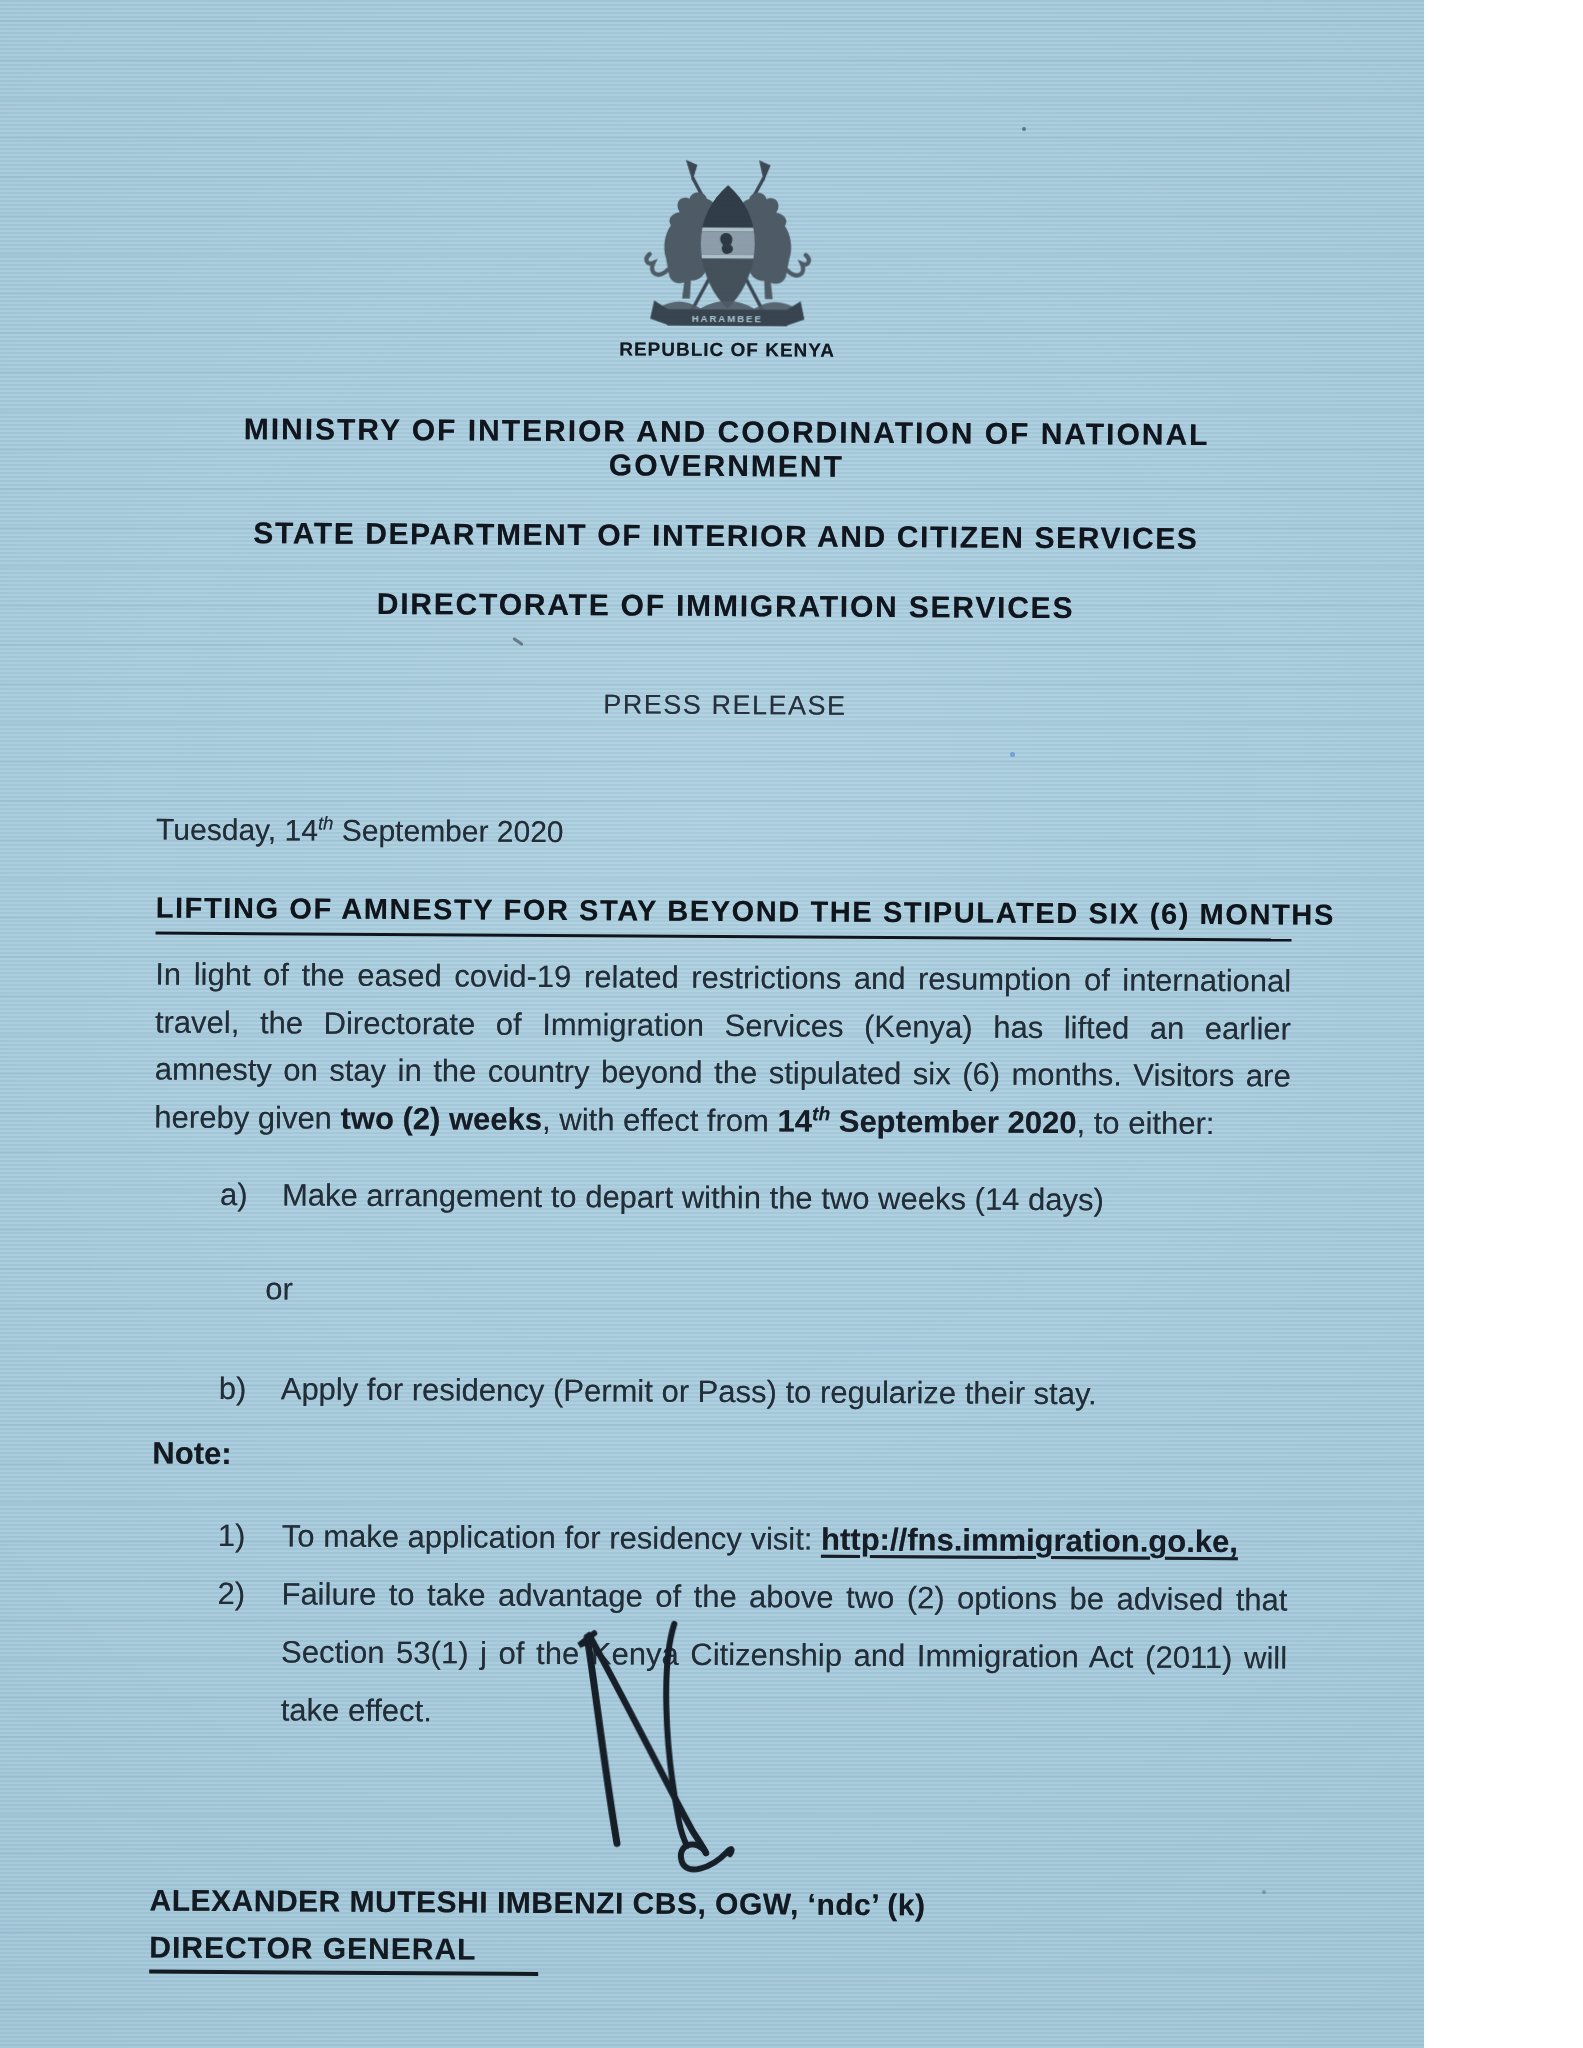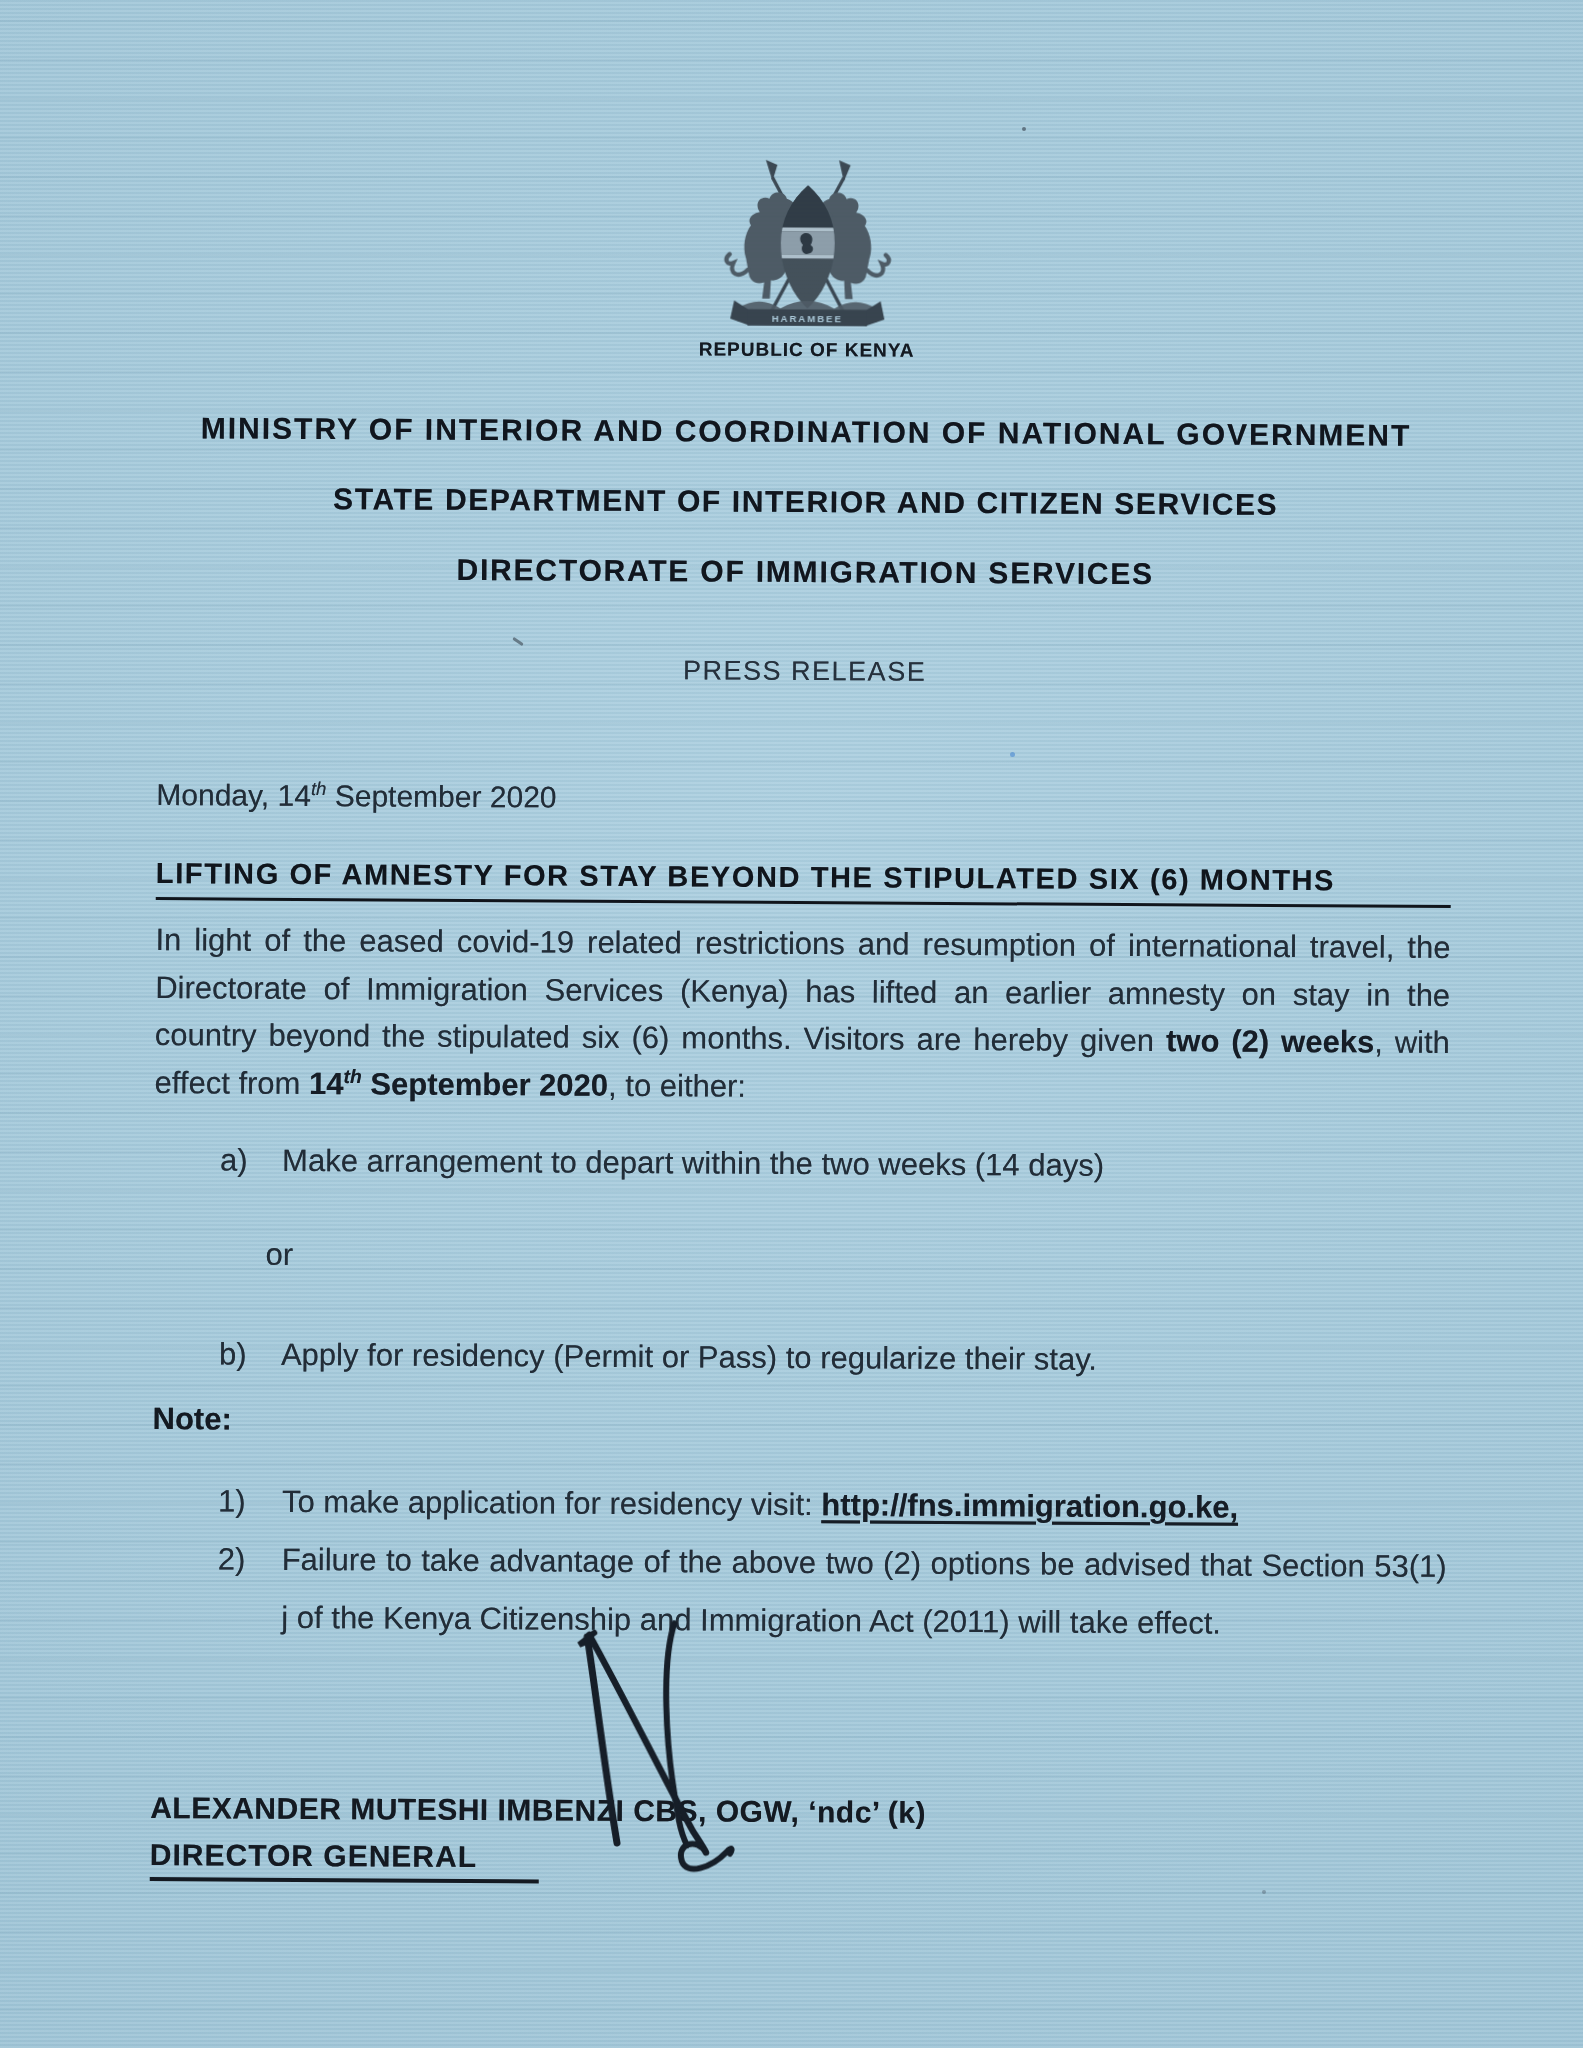--- a/index.html
+++ b/index.html
@@ -2,21 +2,21 @@
 <html><head>
 <meta charset="utf-8">
 <style>
   html,body{margin:0;padding:0;}
   body{
     width:1583px;height:2048px;
     font-family:"Liberation Sans", sans-serif;
     overflow:hidden;
   }
   .page{
-    position:relative;width:1583px;height:2048px;overflow:hidden;
+    position:relative;width:1424px;height:2048px;overflow:hidden;
     background-color:#a8cdde;
     background-image:
       repeating-linear-gradient(0deg, rgba(255,255,255,.05) 0 2px, rgba(40,90,120,.05) 2px 4px),
       repeating-linear-gradient(0deg, rgba(255,255,255,0) 0 37px, rgba(30,80,110,.05) 37px 39px),
       radial-gradient(120% 90% at 50% 40%, rgba(255,255,255,.08), rgba(20,60,90,.07));
   }
   .content{
     position:absolute;inset:0;
     padding:0 133px 0 155px;
     transform:rotate(.35deg);
@@ -136,21 +136,21 @@
     </div>
 
     <div class="republic txt">REPUBLIC OF KENYA</div>
 
     <div class="hline h1 txt">MINISTRY OF INTERIOR AND COORDINATION OF NATIONAL GOVERNMENT</div>
     <div class="hline h2 txt">STATE DEPARTMENT OF INTERIOR AND CITIZEN SERVICES</div>
     <div class="hline h3 txt">DIRECTORATE OF IMMIGRATION SERVICES</div>
 
     <div class="press txt">PRESS RELEASE</div>
 
-    <div class="date txt"><span>Monday, 14</span><sup>th</sup><span> September 2020</span></div>
+    <div class="date txt"><span>Tuesday, 14</span><sup>th</sup><span> September 2020</span></div>
 
     <div class="title txt">
       <span class="title-inner">LIFTING OF AMNESTY FOR STAY BEYOND THE STIPULATED SIX (6) MONTHS</span>
     </div>
 
     <div class="para txt"><span>In light of the eased covid-19 related restrictions and resumption of international travel, the Directorate of Immigration Services (Kenya) has lifted an earlier amnesty on stay in the country beyond the stipulated six (6) months. Visitors are hereby given </span><span class="b">two (2) weeks</span><span>, with effect from </span><span class="b">14</span><sup class="b">th</sup><span class="b"> September 2020</span><span>, to either:</span></div>
 
     <div class="opt opt-a txt">
       <span class="marker">a)</span>
       <span class="body">Make arrangement to depart within the two weeks (14 days)</span>

